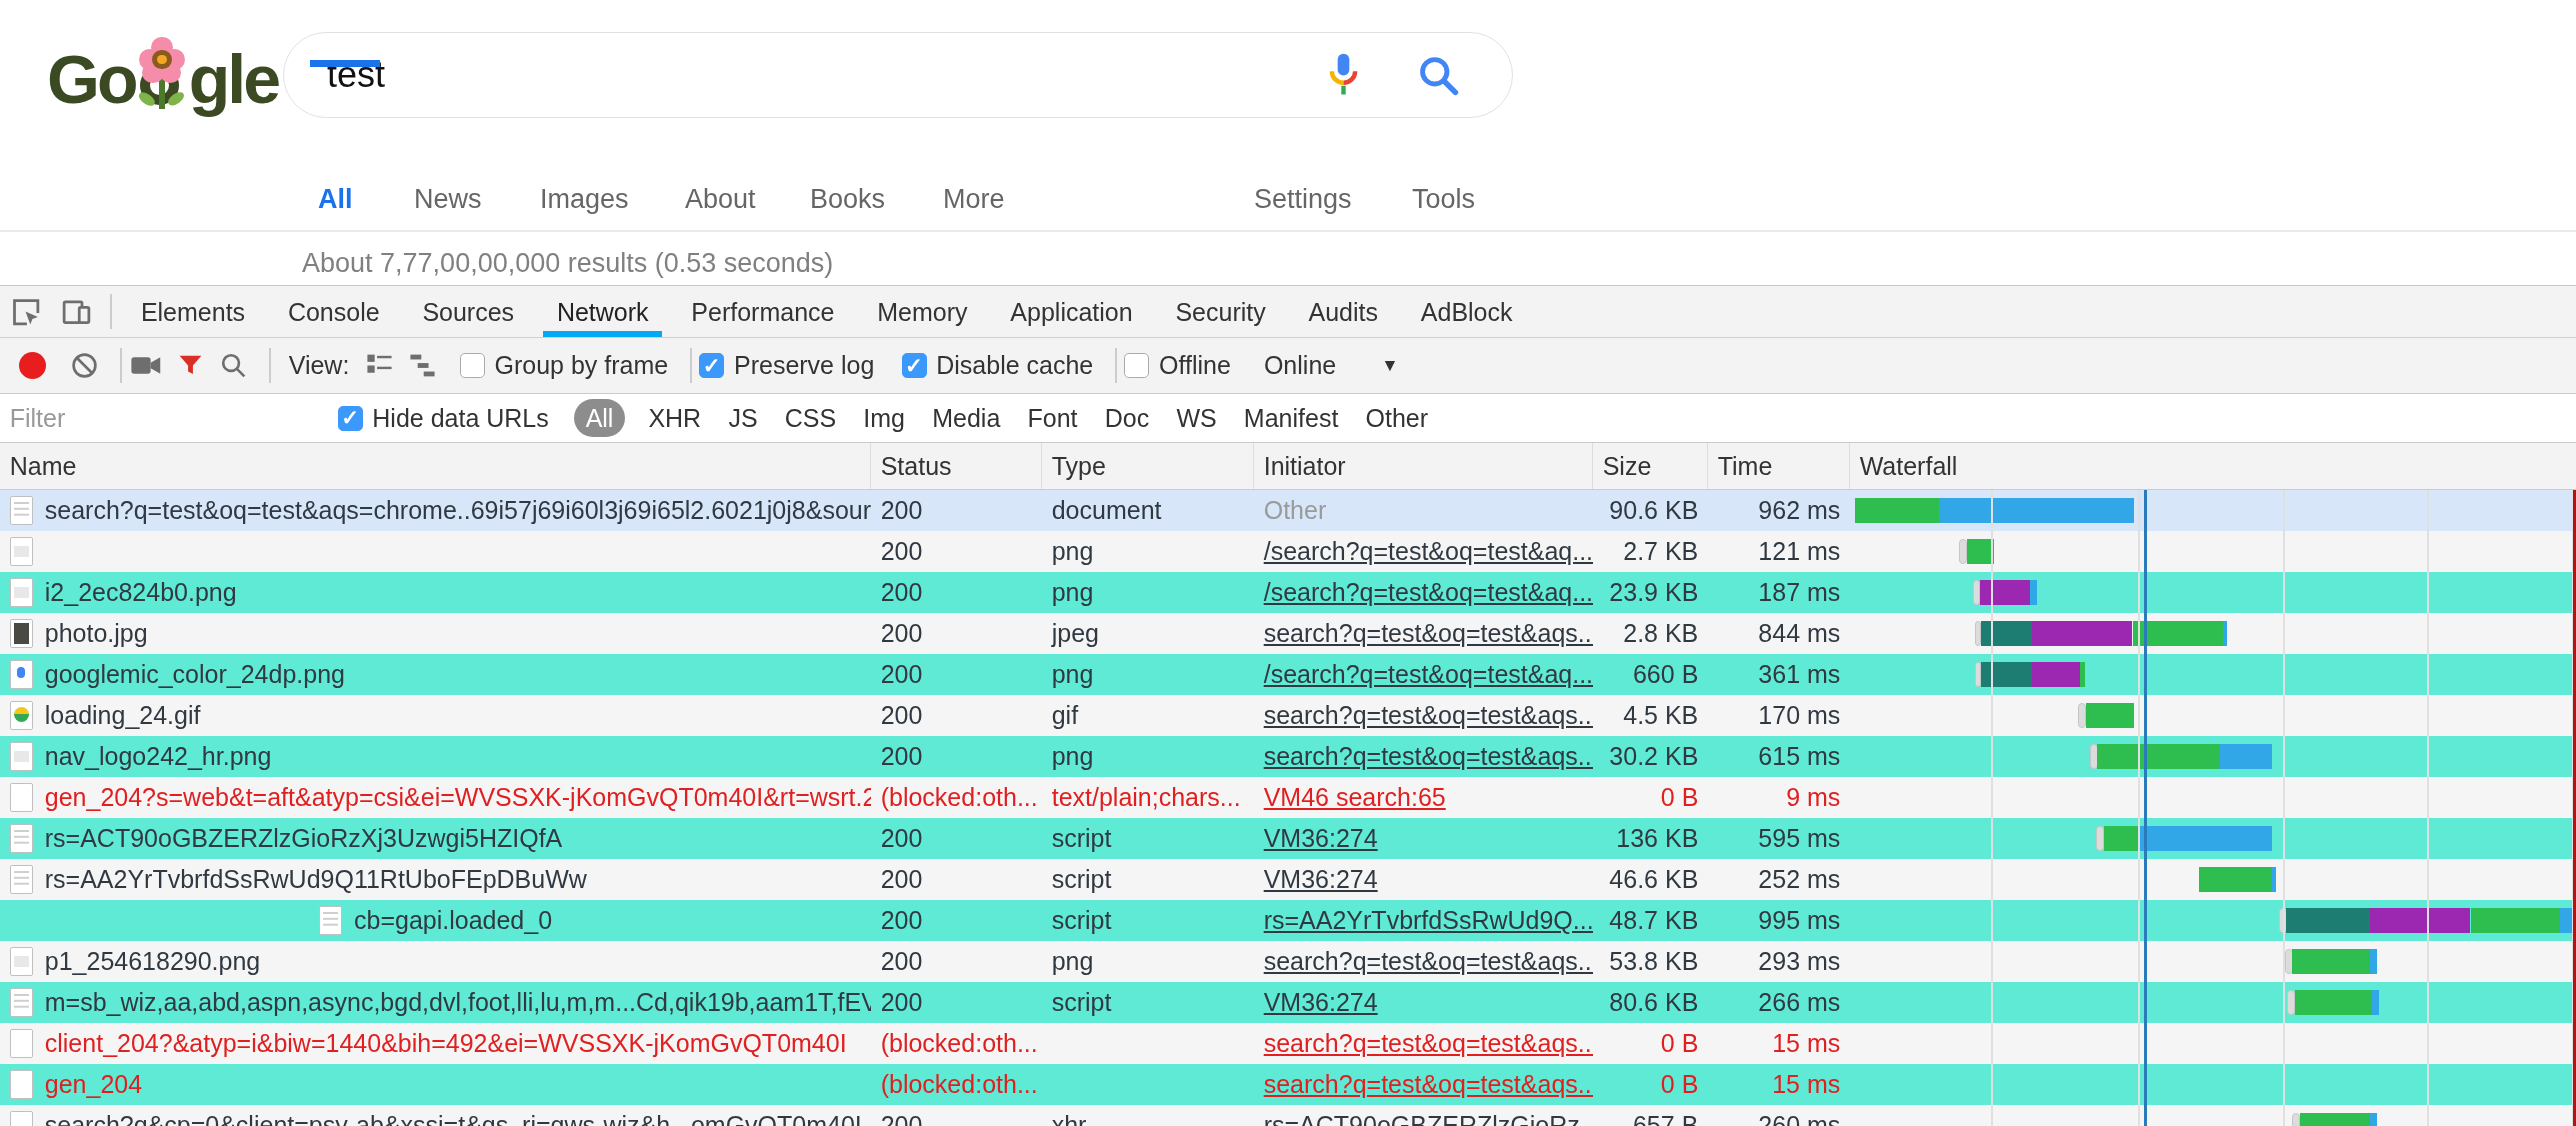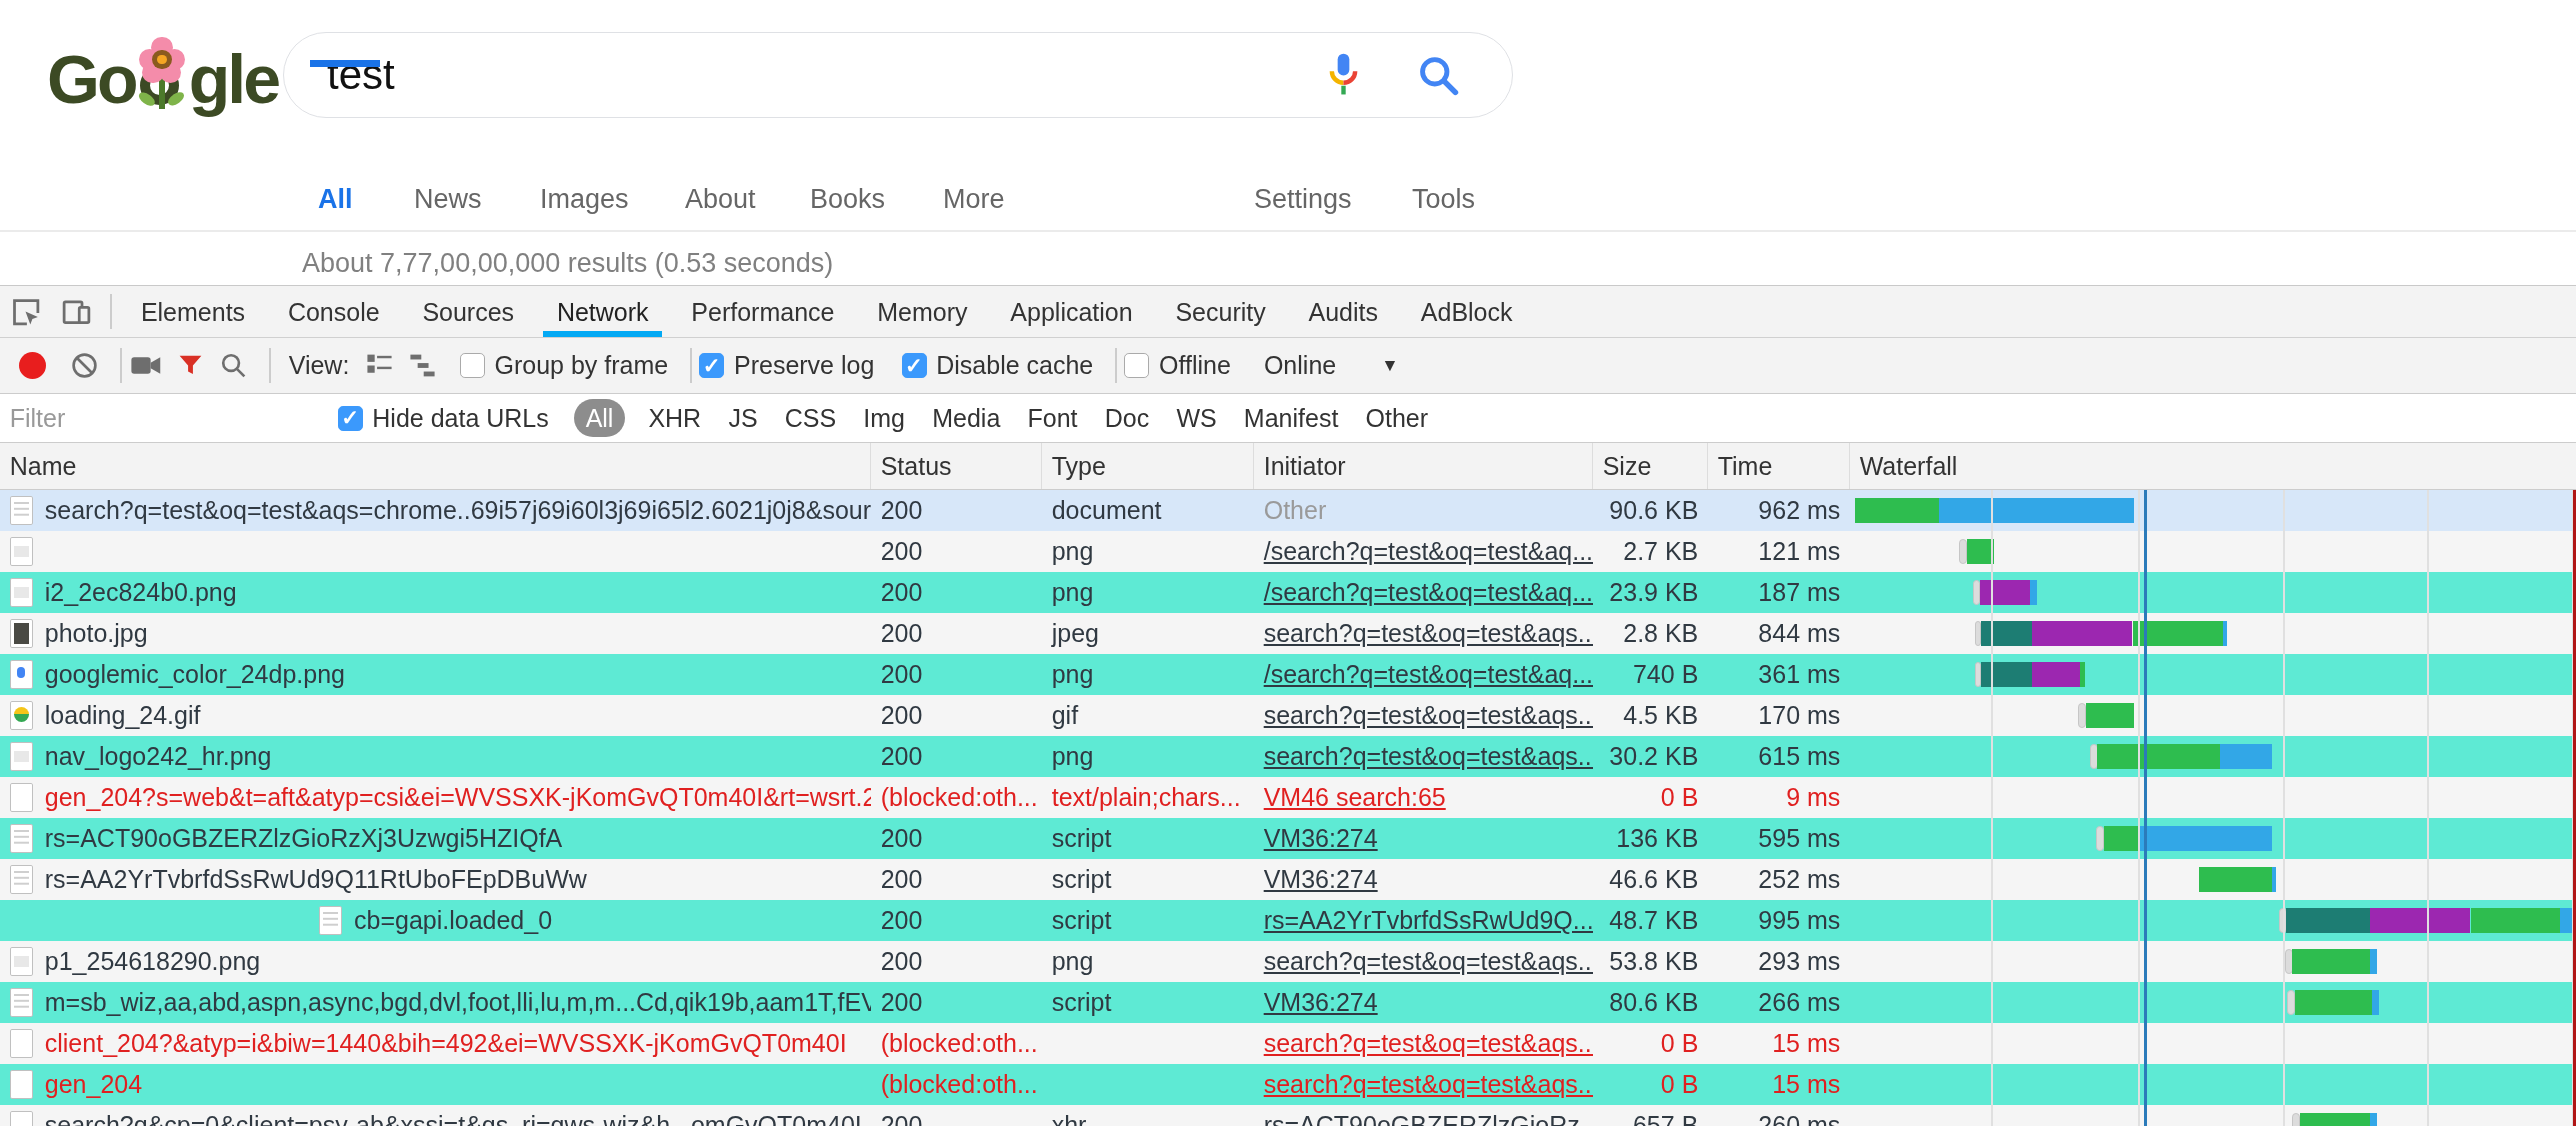--- a/index.html
+++ b/index.html
@@ -19,21 +19,21 @@
   .fcenter { position:absolute; left:15.6px; top:12.7px; width:19.5px; height:19.5px;
     background:#8a5a1e; border-radius:50%; }
   .fcenter::after{content:"";position:absolute;left:4.9px;top:4.9px;width:9.7px;height:9.7px;
     background:#f5a623;border-radius:50%;}
   .leaf { position:absolute; width:17.5px; height:9.7px; background:#7fb44a; border-radius:50%; }
   .l1{ left:1px; top:57px; transform:rotate(35deg);} .l2{ left:30px; top:57px; transform:rotate(-35deg);}
   .stem { position:absolute; left:22.4px; top:39px; width:5.8px; height:33px; background:#4c7a2b;}
 
   .searchbox { position:absolute; left:283px; top:32px; width:1230px; height:86px;
     border:1.9px solid #dfe1e5; border-radius:45px; background:#fff; display:flex; align-items:center; }
-  .query { margin-left:43px; font-size:42px; color:#111; flex:1; }
+  .query { margin-left:43px; font-size:36px; color:#111; flex:1; }
   .sb-icons { display:flex; align-items:center; gap:55px; margin-right:51px; }
 
   .gtabs { position:absolute; top:166px; left:0; width:100%; height:64px; font-size:27px; color:#666; }
   .gtab { position:absolute; top:17.5px; cursor:pointer; }
   .gtab.active { color:#1a73e8; font-weight:bold; }
   .gtab-underline { position:absolute; left:310px; top:60px; width:70px; height:6.8px; background:#1a73e8; }
   .gtabs-border { position:absolute; top:230px; left:0; width:100%; height:1.9px; background:#ebebeb; }
   .stats { position:absolute; left:302px; top:248px; font-size:27px; color:#808080; }
 
   
@@ -366,21 +366,21 @@
         <div class="nrow">
           <div class="cell" style="width: 871px;">
             <span class="ficon imgmic"></span>
             <span>googlemic_color_24dp.png</span>
           </div>
           <div class="cell" style="width: 171px;">200</div>
           <div class="cell" style="width: 212px;">png</div>
           <div class="cell" style="width: 339px;">
             <span class="initiator-link">/search?q=test&amp;oq=test&amp;aq...</span>
           </div>
-          <div class="cell num" style="width: 115px;">740 B</div>
+          <div class="cell num" style="width: 115px;">660 B</div>
           <div class="cell num" style="width: 142px;">361 ms</div>
           <div class="cell wf-cell" style="width: 725px;">
             <span class="wfseg wf-queue" style="left: 125px; width: 5.8px;"></span>
             <span class="wfseg wf-teal" style="left: 131px; width: 52px;"></span>
             <span class="wfseg wf-purple" style="left: 182px; width: 48px;"></span>
             <span class="wfseg wf-green" style="left: 230px; width: 4.9px;"></span>
           </div>
         </div>
         <div class="nrow even">
           <div class="cell" style="width: 871px;">

